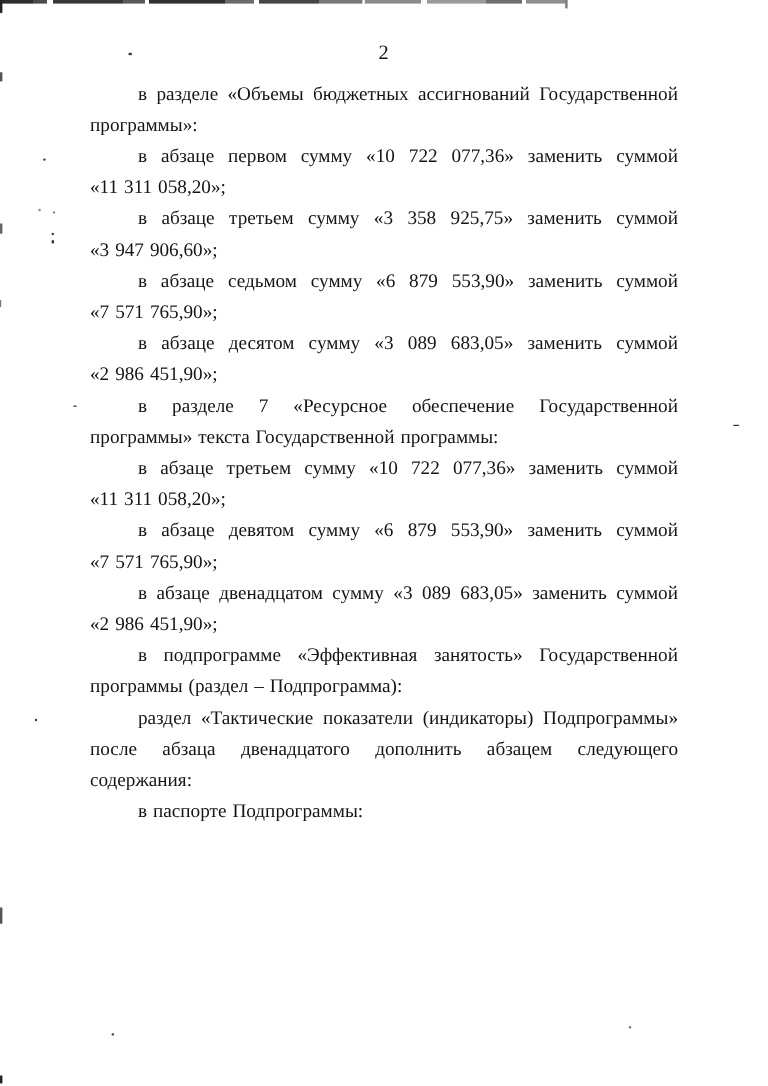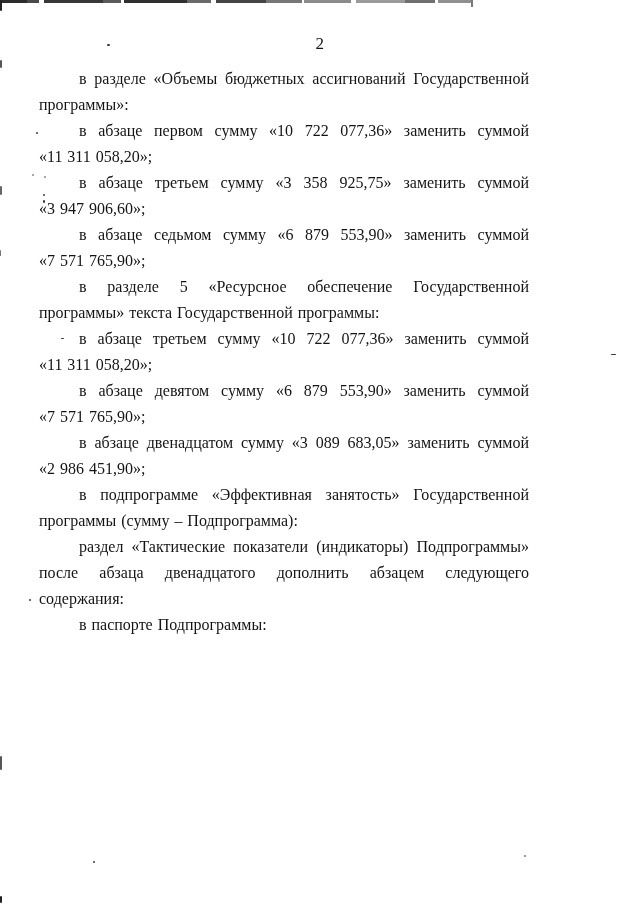--- a/index.html
+++ b/index.html
@@ -18,21 +18,21 @@
     color: #141414;
   }
   .page-number {
     margin-top: 34px;
     text-align: center;
     font-size: 17px;
     line-height: 20px;
     letter-spacing: 0.5px;
   }
   .doc-body {
-    margin: 12px 75px 0 39px;
+    margin: 12px 75px 0 75px;
     width: 490px;
     font-size: 16px;
     line-height: 26px;
   }
   .doc-body p {
     margin: 0;
     text-indent: 40px;
     text-align: justify;
     text-align-last: left;
     word-spacing: 0.06em;
@@ -82,22 +82,23 @@
   <div class="artifact speck" style="left:93px;top:861px;width:2px;height:2px;"></div>
   <div class="artifact speck" style="left:524px;top:855px;width:2px;height:2px;background:#777;"></div>
 
   <div class="page-number">2</div>
 
   <div class="doc-body">
     <p>в разделе «Объемы бюджетных ассигнований Государственной программы»:</p>
     <p>в абзаце первом сумму «10&nbsp;722&nbsp;077,36» заменить суммой «11&nbsp;311&nbsp;058,20»;</p>
     <p>в абзаце третьем сумму «3&nbsp;358&nbsp;925,75» заменить суммой «3&nbsp;947&nbsp;906,60»;</p>
     <p>в абзаце седьмом сумму «6&nbsp;879&nbsp;553,90» заменить суммой «7&nbsp;571&nbsp;765,90»;</p>
-    <p>в разделе 5 «Ресурсное обеспечение Государственной программы» текста Государственной программы:</p>
+    <p>в абзаце десятом сумму «3&nbsp;089&nbsp;683,05» заменить суммой «2&nbsp;986&nbsp;451,90»;</p>
+    <p>в разделе 7 «Ресурсное обеспечение Государственной программы» текста Государственной программы:</p>
     <p>в абзаце третьем сумму «10&nbsp;722&nbsp;077,36» заменить суммой «11&nbsp;311&nbsp;058,20»;</p>
     <p>в абзаце девятом сумму «6&nbsp;879&nbsp;553,90» заменить суммой «7&nbsp;571&nbsp;765,90»;</p>
     <p>в абзаце двенадцатом сумму «3&nbsp;089&nbsp;683,05» заменить суммой «2&nbsp;986&nbsp;451,90»;</p>
-    <p>в подпрограмме «Эффективная занятость» Государственной программы (сумму – Подпрограмма):</p>
+    <p>в подпрограмме «Эффективная занятость» Государственной программы (раздел – Подпрограмма):</p>
     <p>раздел «Тактические показатели (индикаторы) Подпрограммы» после абзаца двенадцатого дополнить абзацем следующего содержания:</p>
     <p>в паспорте Подпрограммы:</p>
   </div>
 
 </div>
 
 </body></html>

